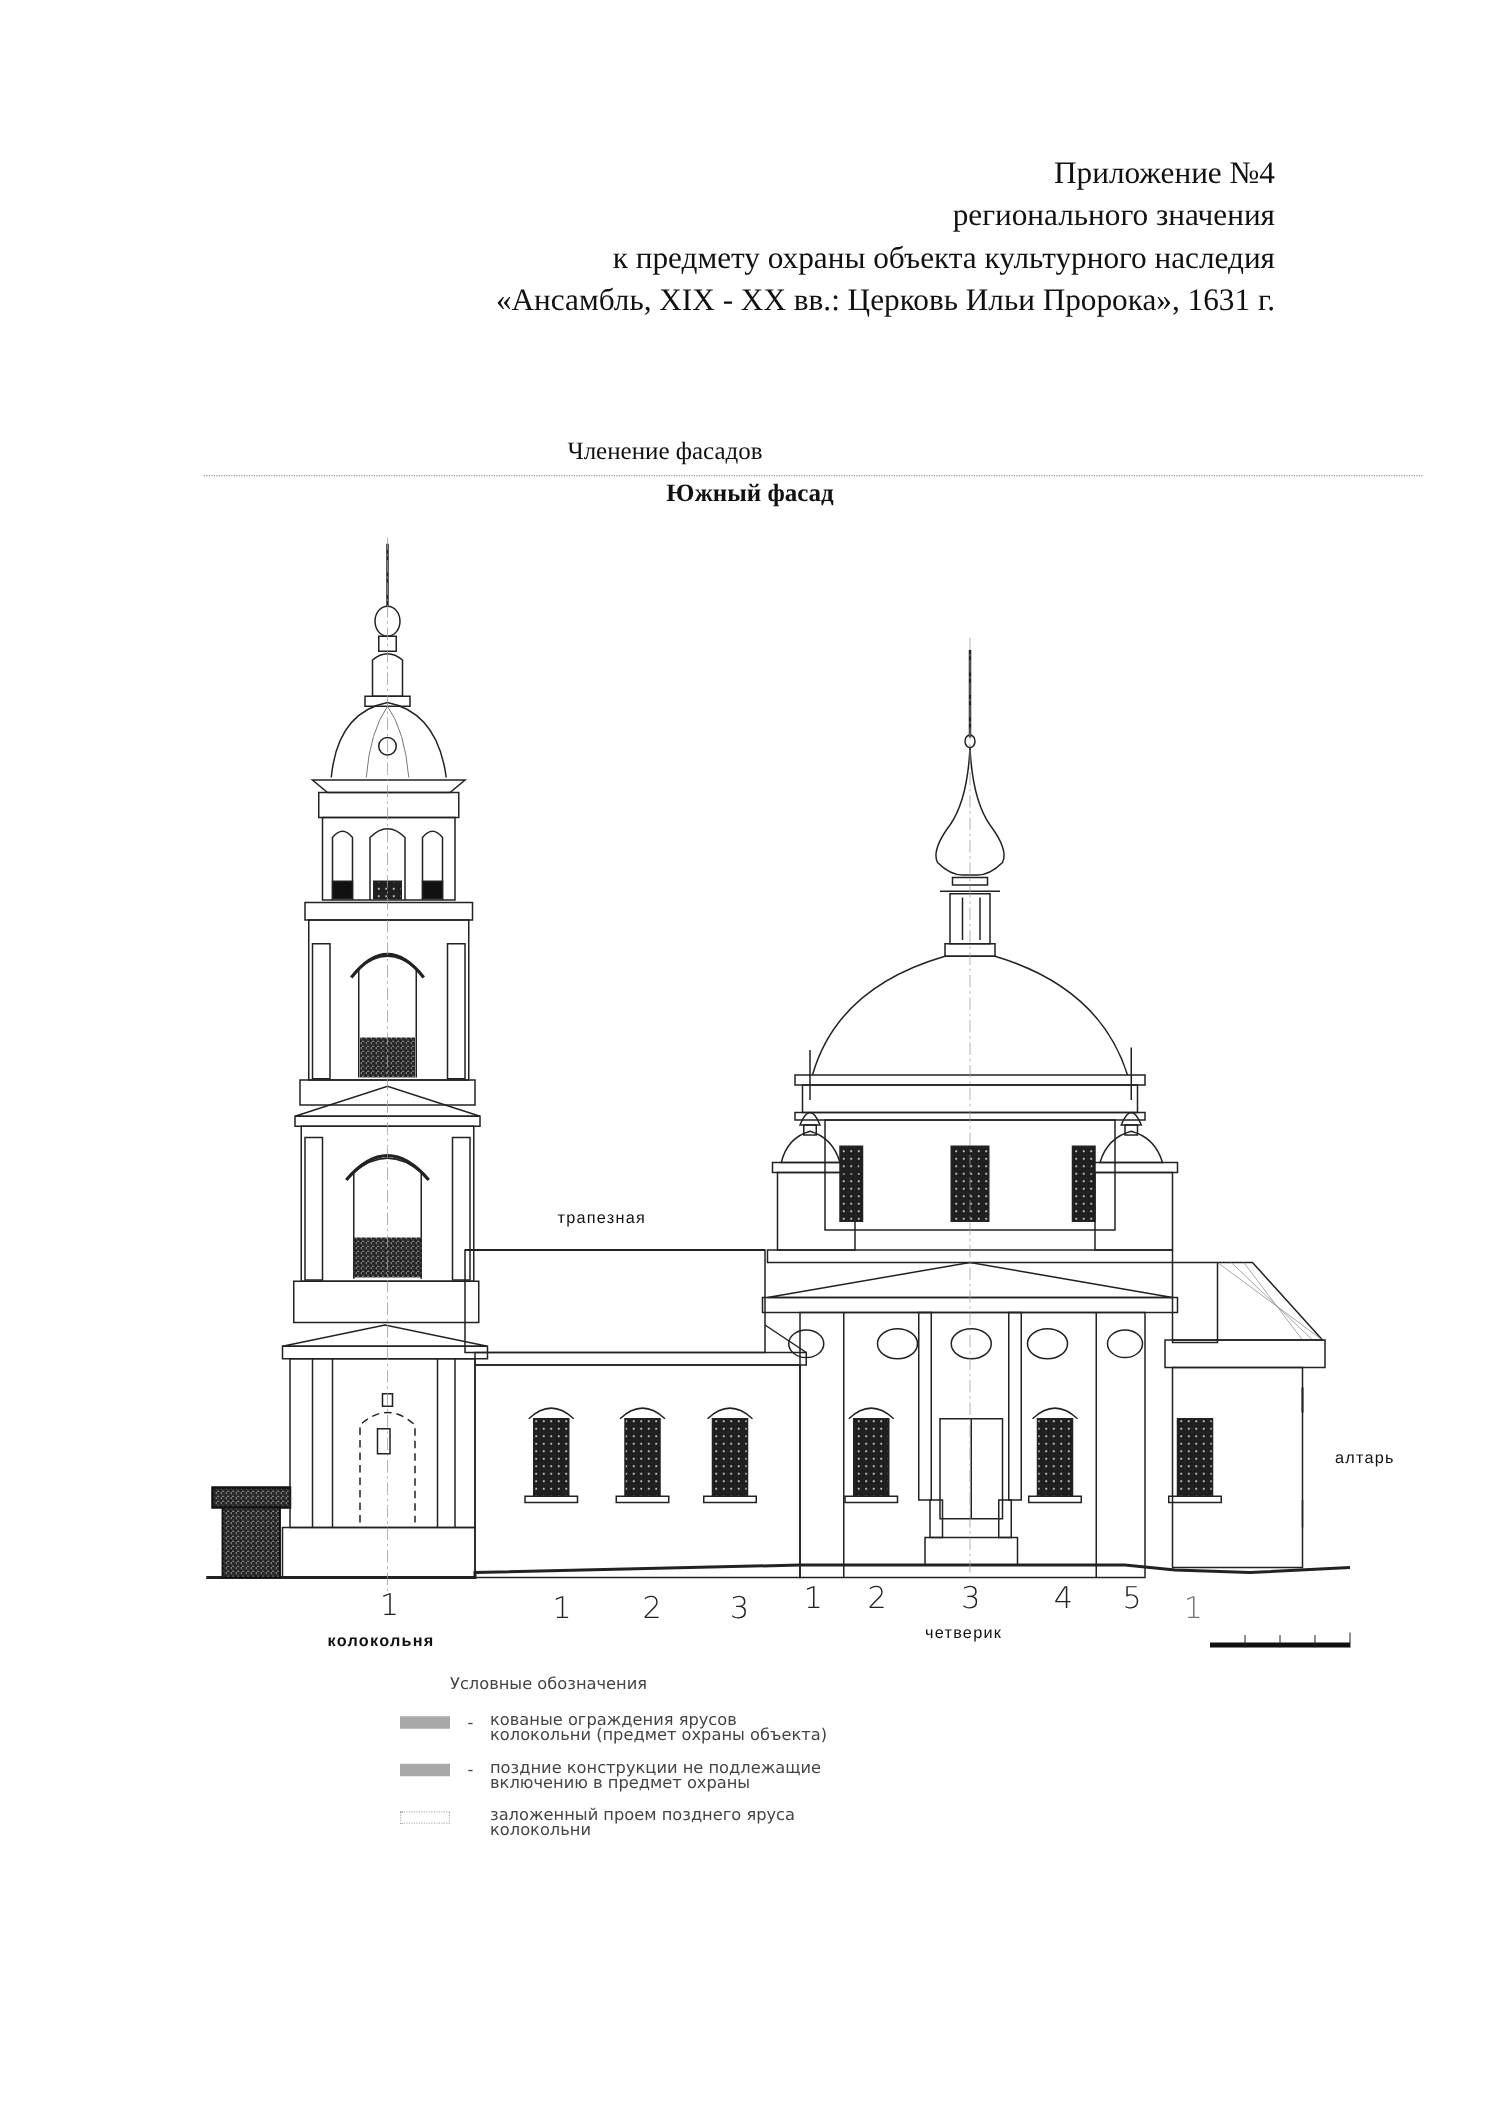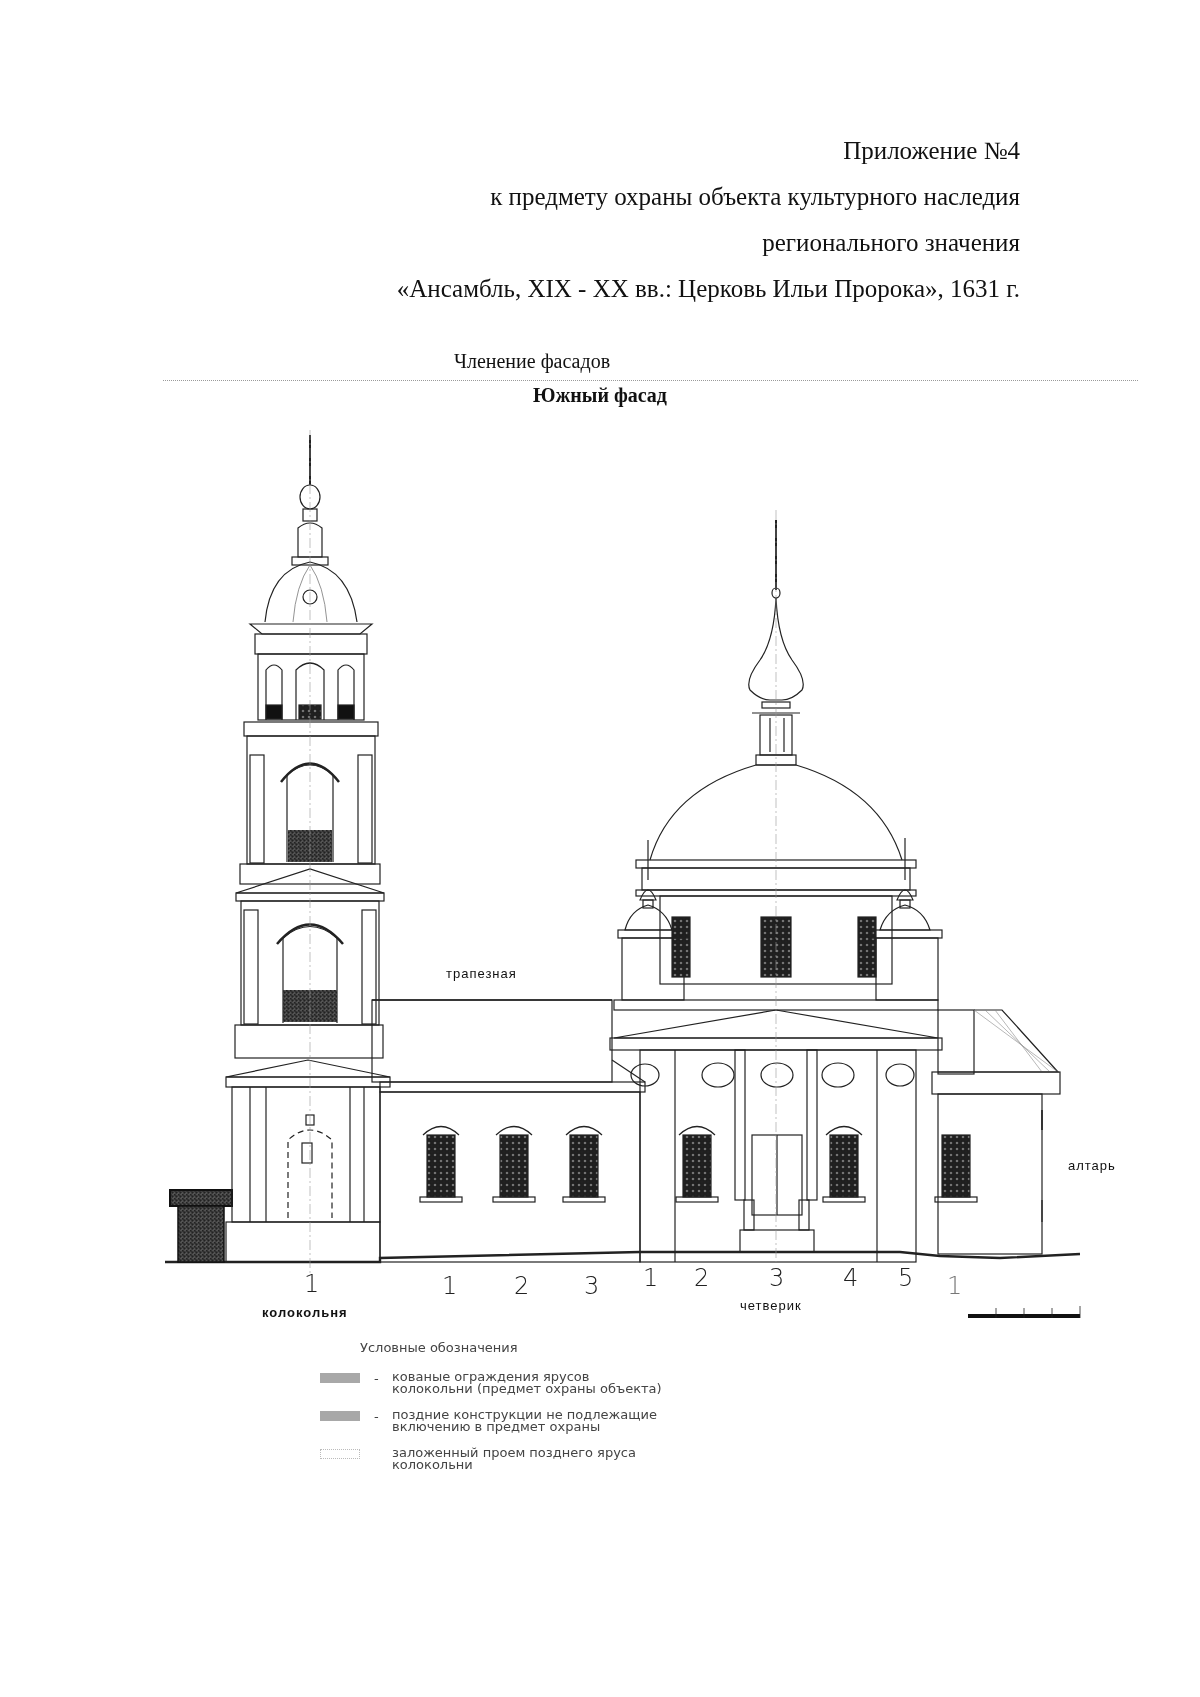--- a/index.html
+++ b/index.html
@@ -1,18 +1,18 @@
 <!DOCTYPE html>
 <html><head>
 <meta charset="utf-8">
 <style>
   html, body { margin: 0; padding: 0; background: #ffffff; }
   body { width: 1200px; height: 1697px; position: relative; overflow: hidden; font-family: "Liberation Serif", serif; color: #111; }
   .header { position: absolute; right: 180px; top: 122px; text-align: right; font-size: 25px; line-height: 34px; }
-  .header div { white-space: nowrap; margin-top: 12px; }
+  .header div { white-space: nowrap; }
   .section-title { position: absolute; left: 0; width: 1064px; top: 350px; text-align: center; font-size: 20px; }
   .rule { position: absolute; left: 163px; width: 975px; top: 380px; border-top: 1px dotted #9a9a9a; }
   .facade-title { position: absolute; left: 0; width: 1200px; top: 384px; text-align: center; font-size: 20px; font-weight: bold; }
   .drawing { position: absolute; left: 0; top: 0; width: 1200px; height: 1697px; }
   .drawing svg { width: 1200px; height: 1697px; }
   .lbl { position: absolute; font-family: Liberation Sans, sans-serif; font-size: 13px; letter-spacing: 1px; color: #111; white-space: nowrap; }
   .num { position: absolute; font-family: "DejaVu Sans", sans-serif; font-size: 24px; font-weight: 300; color: #222; }
   .legend { position: absolute; left: 320px; top: 1340px; font-family: "DejaVu Sans", sans-serif; font-size: 13px; color: #444; }
   .legend-title { margin-left: 40px; margin-bottom: 16px; }
   .legend-row { display: flex; align-items: flex-start; margin-bottom: 14px; }
@@ -20,22 +20,22 @@
   .swatch.gray { background: #a8a8a8; }
   .swatch.dotted { border: 1px dotted #bbb; height: 8px; width: 38px; background: transparent; }
   .dash { width: 18px; }
   .legend-text { line-height: 12px; }
 </style>
 </head>
 <body>
 
 <div class="header">
   <div>Приложение №4</div>
+  <div>регионального значения</div>
   <div>к предмету охраны объекта культурного наследия</div>
-  <div>регионального значения</div>
   <div>«Ансамбль, XIX - XX вв.: Церковь Ильи Пророка», 1631 г.</div>
 </div>
 
 <div class="section-title">Членение фасадов</div>
 <div class="rule"></div>
 <div class="facade-title">Южный фасад</div>
 
 <div class="drawing">
   <svg viewBox="0 0 1200 1697" xmlns="http://www.w3.org/2000/svg" fill="none" stroke="#222" stroke-width="1.2">
     <defs>

